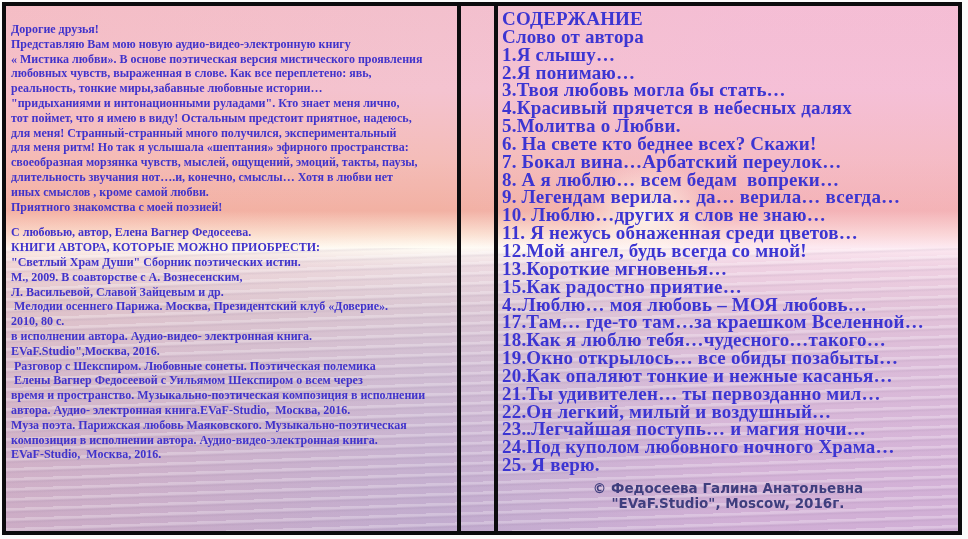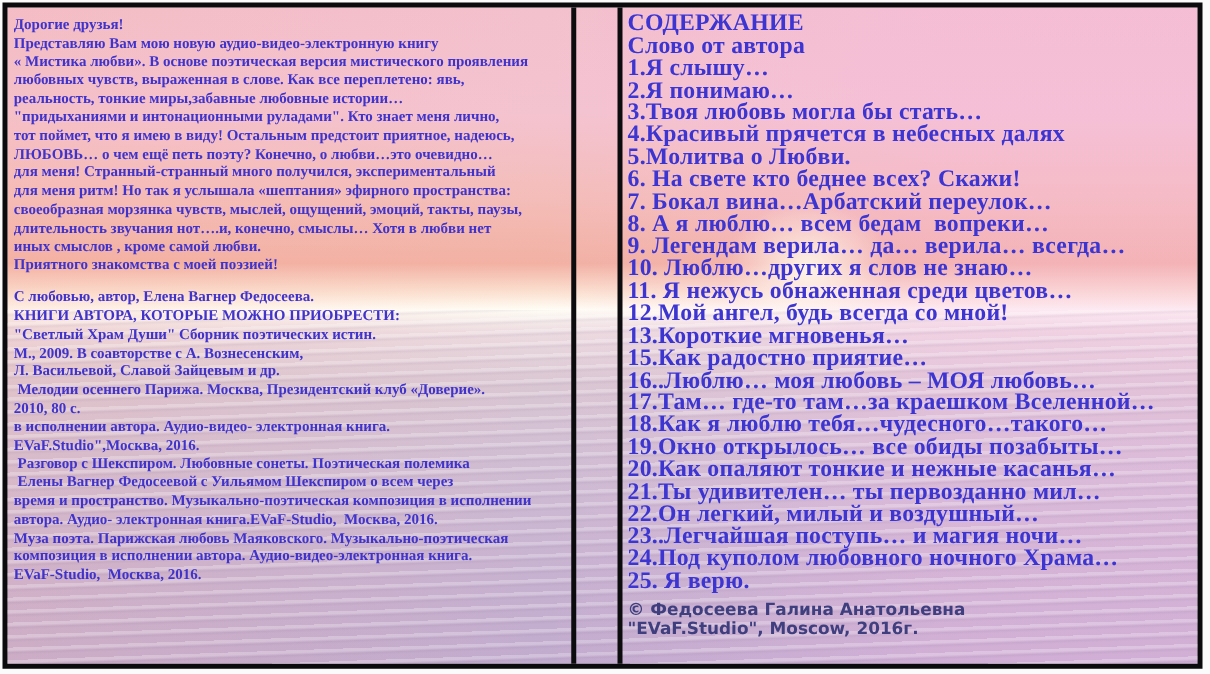--- a/index.html
+++ b/index.html
@@ -22,56 +22,55 @@
   .ripples {
     position:absolute; left:0; right:0; top:46%; bottom:0; pointer-events:none;
     background:repeating-linear-gradient(178deg,
       rgba(255,255,255,0.26) 0px, rgba(255,255,255,0.26) 2px,
       rgba(120,98,138,0.09) 4px, rgba(255,255,255,0) 6px, rgba(255,255,255,0) 10px);
   }
   .divider { position:absolute; top:0; bottom:0; width:4px; background:#0c0c0e; }
   .divider-a { left:451px; }
   .divider-b { left:488px; }
   .page { position:absolute; top:0; bottom:0; overflow:hidden; }
-  .page-left  { left:5px;  width:444px; padding-top:6px; }
+  .page-left  { left:5px;  width:444px; padding-top:16px; }
   .page-right { left:496px; width:452px; padding-top:4px; }
   .line-sm {
     font-weight:bold; font-size:12px; line-height:14.8px;
     color:#4033cb; white-space:pre;
     font-family:"Liberation Serif", serif;
   }
   .intro-block { margin-bottom:11px; }
   .line-lg {
     font-weight:bold; font-size:19px; line-height:17.85px;
     color:#3c35d2; white-space:pre; letter-spacing:0.2px;
     font-family:"Liberation Serif", serif;
   }
   .footer {
-    margin-top:7px; 
+    margin-top:7px; text-align:center;
     font-family:"DejaVu Sans", sans-serif;
     font-weight:bold; font-size:13.5px; line-height:15.5px;
     color:#3f3e7e;
   }
 </style>
 </head>
 <body>
 
 <div class="spread">
   <div class="ripples"></div>
 
   <div class="page page-left">
     <div class="intro-block">
         <div class="line-sm">Дорогие друзья!</div>
         <div class="line-sm">Представляю Вам мою новую аудио-видео-электронную книгу</div>
         <div class="line-sm">« Мистика любви». В основе поэтическая версия мистического проявления</div>
         <div class="line-sm">любовных чувств, выраженная в слове. Как все переплетено: явь,</div>
         <div class="line-sm">реальность, тонкие миры,забавные любовные истории…</div>
         <div class="line-sm">"придыханиями и интонационными руладами". Кто знает меня лично,</div>
         <div class="line-sm">тот поймет, что я имею в виду! Остальным предстоит приятное, надеюсь,</div>
-        <div class="line-sm">ЛЮБОВЬ… о чем ещё петь поэту? Конечно, о любви…это очевидно…</div>
         <div class="line-sm">для меня! Странный-странный много получился, экспериментальный</div>
         <div class="line-sm">для меня ритм! Но так я услышала «шептания» эфирного пространства:</div>
         <div class="line-sm">своеобразная морзянка чувств, мыслей, ощущений, эмоций, такты, паузы,</div>
         <div class="line-sm">длительность звучания нот….и, конечно, смыслы… Хотя в любви нет</div>
         <div class="line-sm">иных смыслов , кроме самой любви.</div>
         <div class="line-sm">Приятного знакомства с моей поэзией!</div>
       </div>
     <div class="books-block">
         <div class="line-sm">С любовью, автор, Елена Вагнер Федосеева.</div>
         <div class="line-sm">КНИГИ АВТОРА, КОТОРЫЕ МОЖНО ПРИОБРЕСТИ:</div>
@@ -106,21 +105,21 @@
         <div class="line-lg">5.Молитва о Любви.</div>
         <div class="line-lg">6. На свете кто беднее всех? Скажи!</div>
         <div class="line-lg">7. Бокал вина…Арбатский переулок…</div>
         <div class="line-lg">8. А я люблю… всем бедам  вопреки…</div>
         <div class="line-lg">9. Легендам верила… да… верила… всегда…</div>
         <div class="line-lg">10. Люблю…других я слов не знаю…</div>
         <div class="line-lg">11. Я нежусь обнаженная среди цветов…</div>
         <div class="line-lg">12.Мой ангел, будь всегда со мной!</div>
         <div class="line-lg">13.Короткие мгновенья…</div>
         <div class="line-lg">15.Как радостно приятие…</div>
-        <div class="line-lg">16..Люблю… моя любовь – МОЯ любовь…</div>
+        <div class="line-lg">4..Люблю… моя любовь – МОЯ любовь…</div>
         <div class="line-lg">17.Там… где-то там…за краешком Вселенной…</div>
         <div class="line-lg">18.Как я люблю тебя…чудесного…такого…</div>
         <div class="line-lg">19.Окно открылось… все обиды позабыты…</div>
         <div class="line-lg">20.Как опаляют тонкие и нежные касанья…</div>
         <div class="line-lg">21.Ты удивителен… ты первозданно мил…</div>
         <div class="line-lg">22.Он легкий, милый и воздушный…</div>
         <div class="line-lg">23..Легчайшая поступь… и магия ночи…</div>
         <div class="line-lg">24.Под куполом любовного ночного Храма…</div>
         <div class="line-lg">25. Я верю.</div>
       </div>

